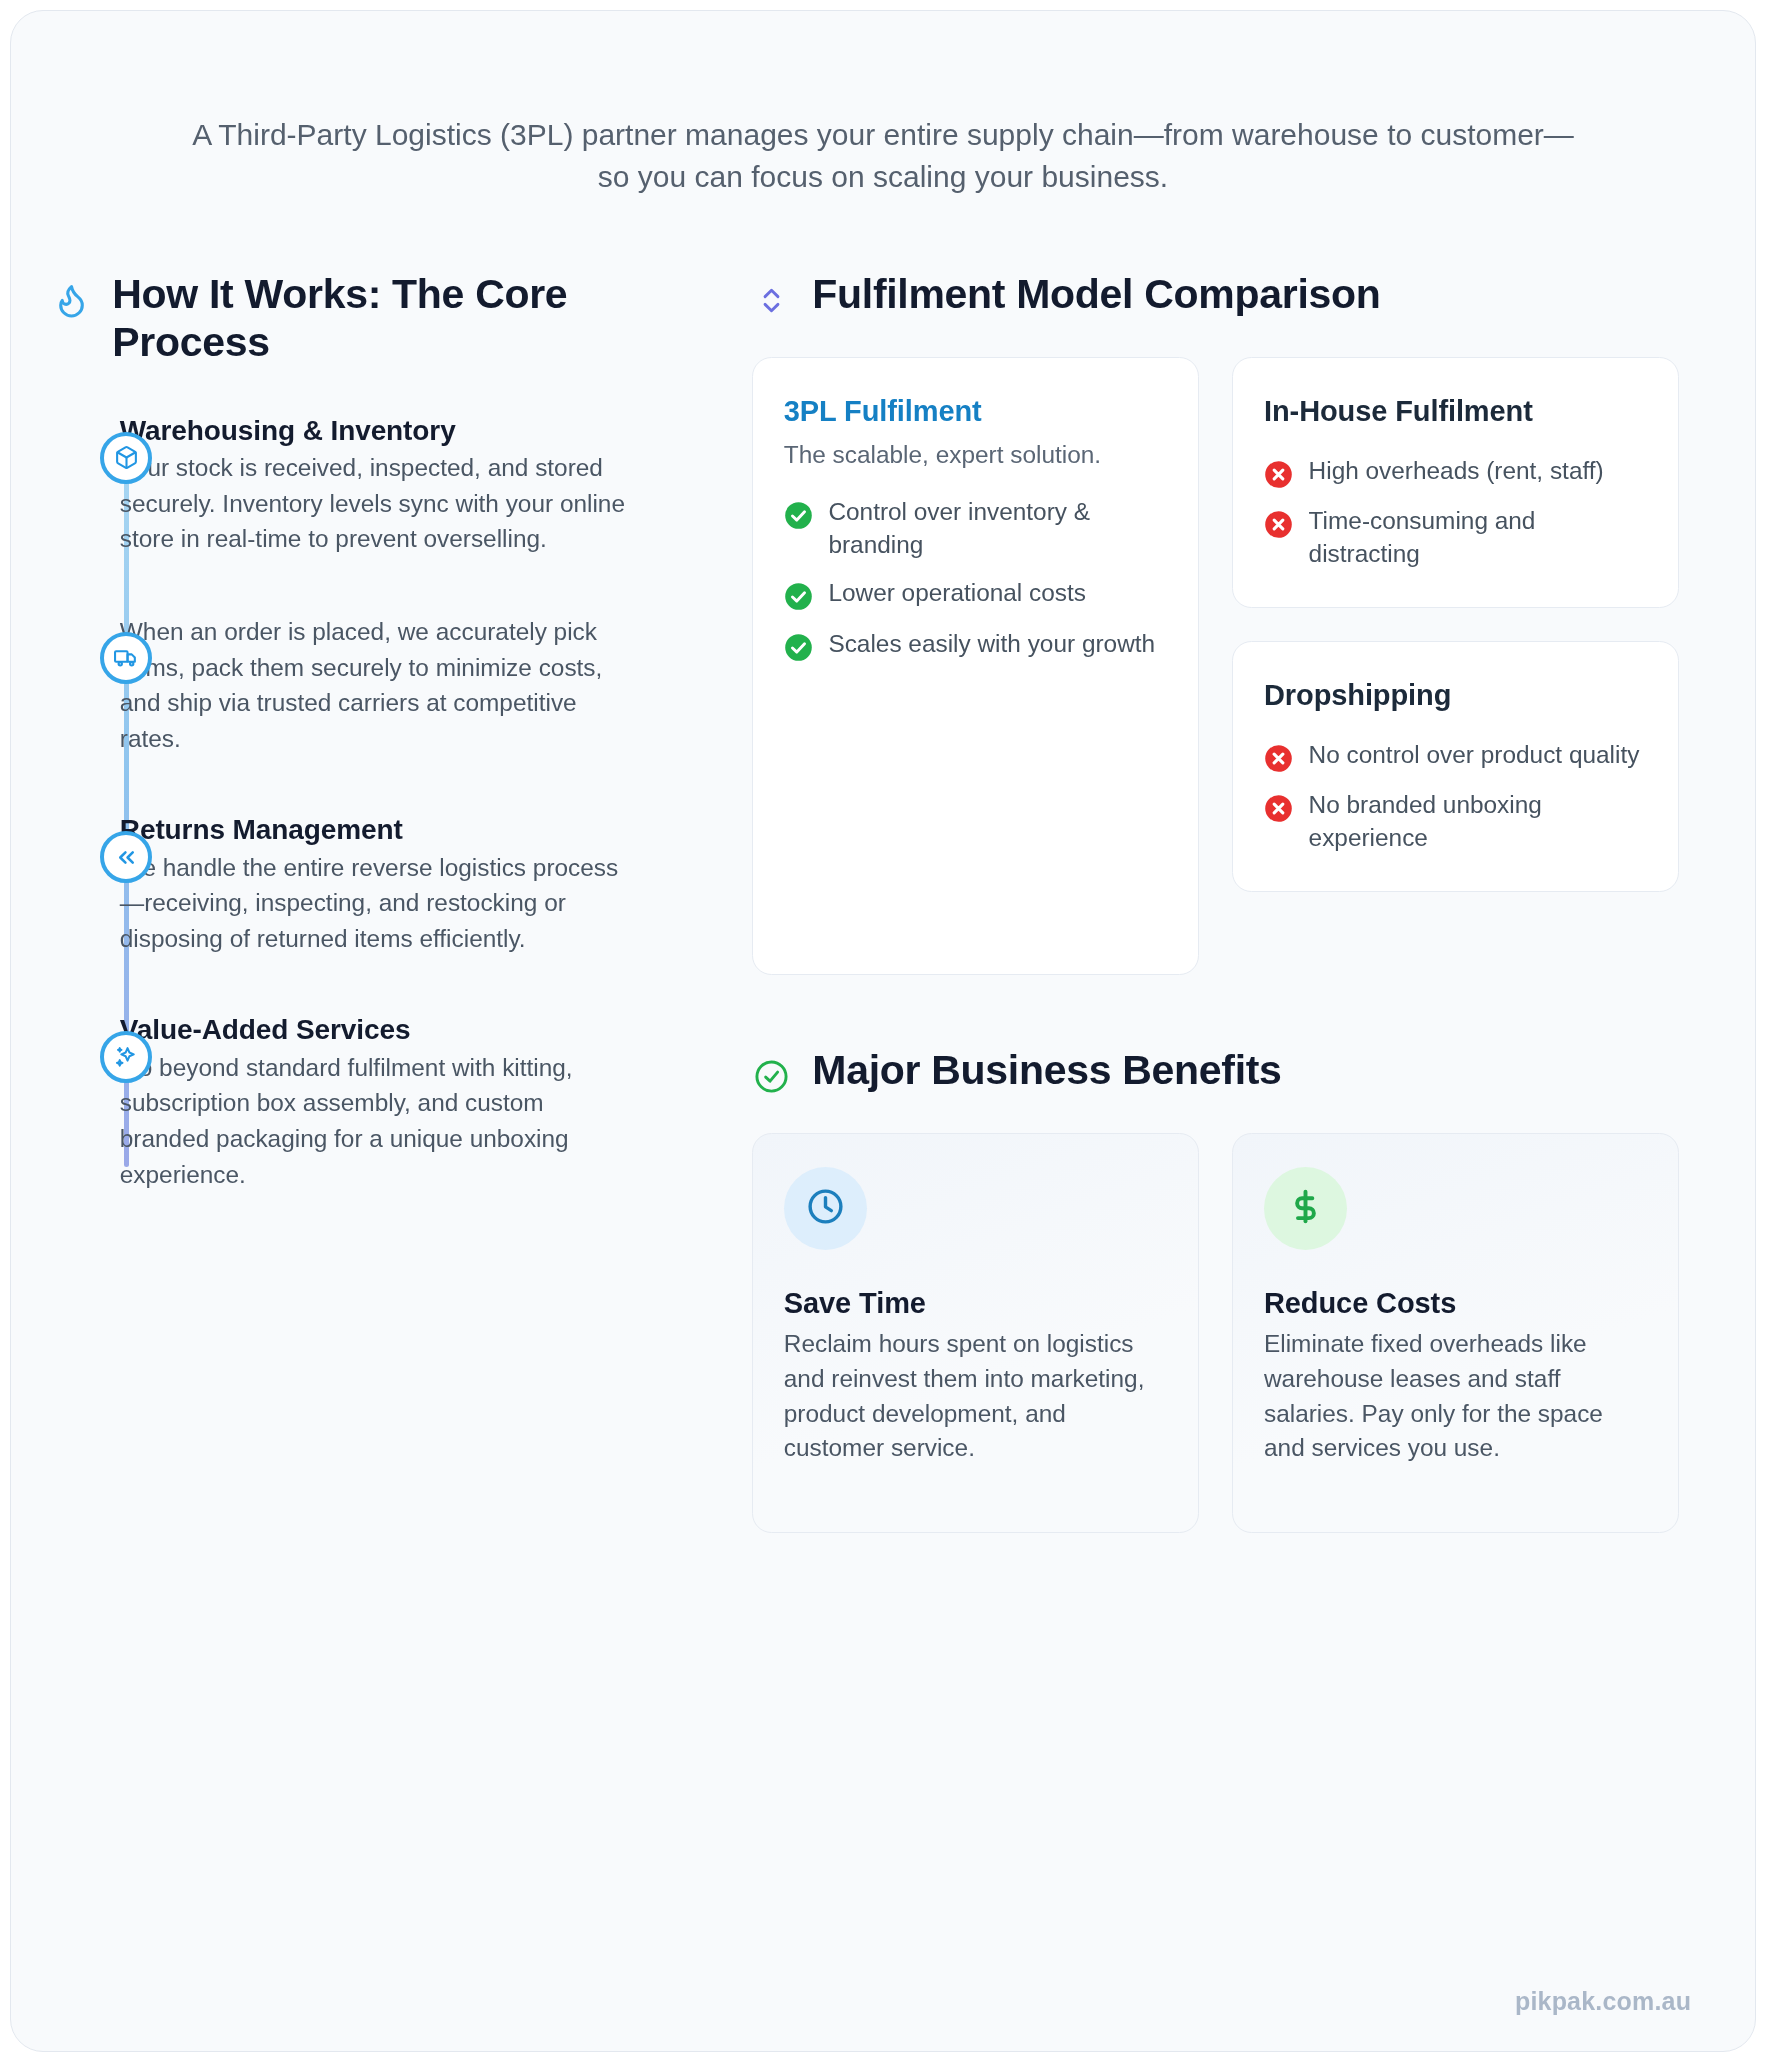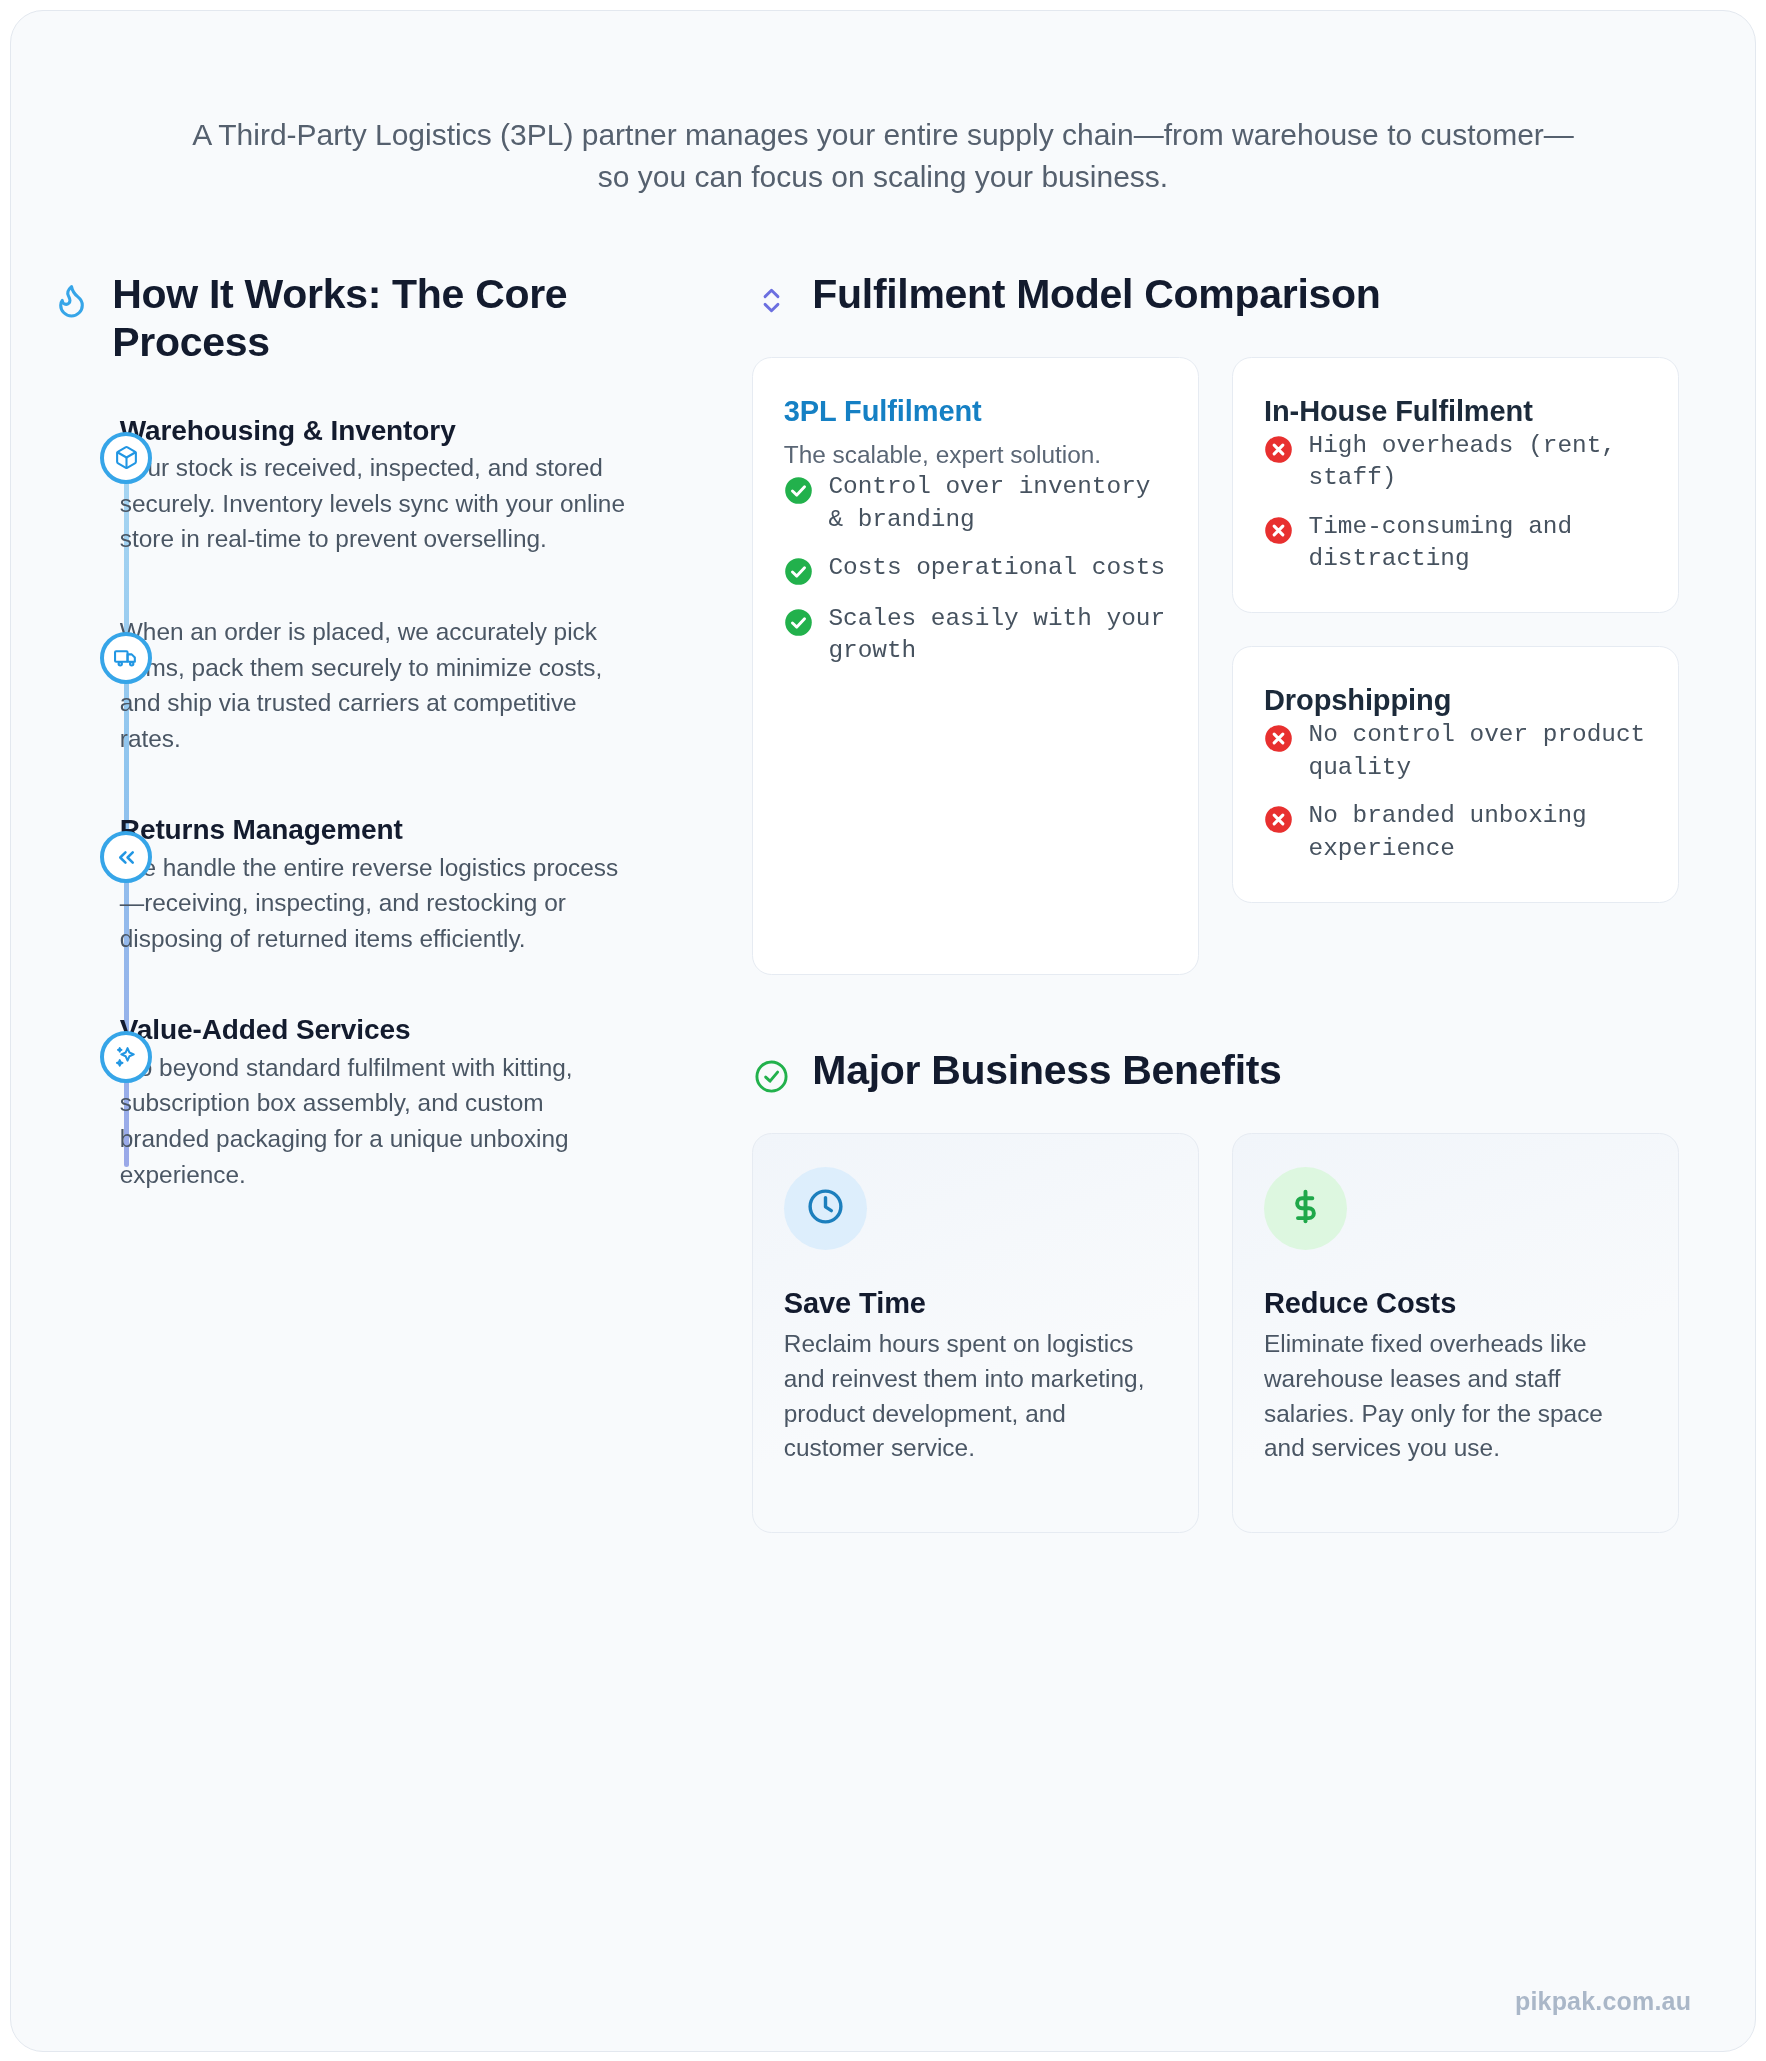--- a/index.html
+++ b/index.html
@@ -159,21 +159,21 @@
     line-height: 1.28;
     letter-spacing: -0.1px;
   }
   .card-title.accent { color: #1580c4; }
   .card-sub {
     margin-top: 7.8px;
     font-size: 24.4px;
     line-height: 1.38;
     color: #5a6675;
   }
-  .bullets { list-style: none; font-family: Liberation Mono, monospace; }
+  .bullets { margin-top: 25px; list-style: none; }
   .bullets li {
     display: flex;
     align-items: flex-start;
     gap: 15.6px;
     margin-bottom: 16.6px;
   }
   .bullets li:last-child { margin-bottom: 0; }
   .b-icon { flex: 0 0 auto; width: 29px; height: 29px; margin-top: 4.9px; }
   .b-text { font-size: 24.4px; line-height: 1.32; color: #46525f; }
 
@@ -327,21 +327,21 @@
                   </span>
                   <span class="b-text">Control over inventory &amp; branding</span>
                 </li>
                 <li>
                   <span class="b-icon">
                     <svg width="29" height="29" viewBox="0 0 24 24">
                         <circle cx="12" cy="12" r="11" fill="#22b14c"></circle>
                         <polyline points="7 12.4 10.6 15.8 17 8.9" fill="none" stroke="#ffffff" stroke-width="2.4" stroke-linecap="round" stroke-linejoin="round"></polyline>
                       </svg>
                   </span>
-                  <span class="b-text">Costs operational costs</span>
+                  <span class="b-text">Lower operational costs</span>
                 </li>
                 <li>
                   <span class="b-icon">
                     <svg width="29" height="29" viewBox="0 0 24 24">
                         <circle cx="12" cy="12" r="11" fill="#22b14c"></circle>
                         <polyline points="7 12.4 10.6 15.8 17 8.9" fill="none" stroke="#ffffff" stroke-width="2.4" stroke-linecap="round" stroke-linejoin="round"></polyline>
                       </svg>
                   </span>
                   <span class="b-text">Scales easily with your growth</span>
                 </li>

